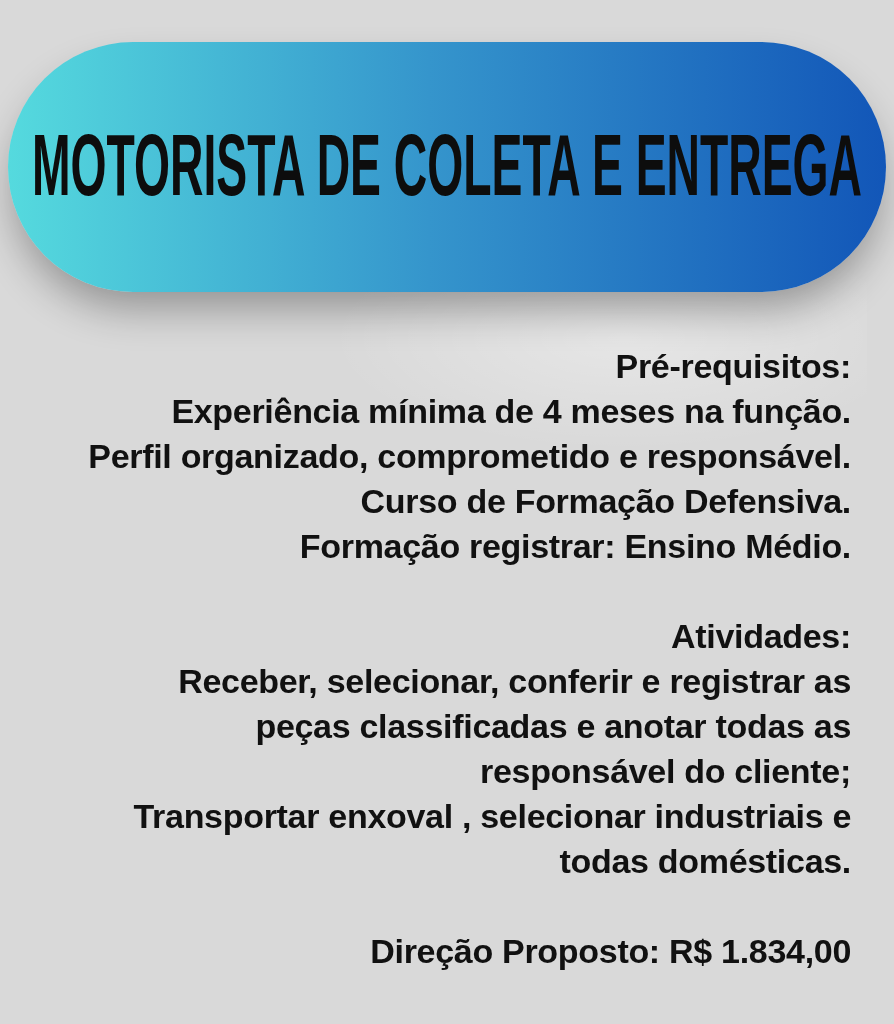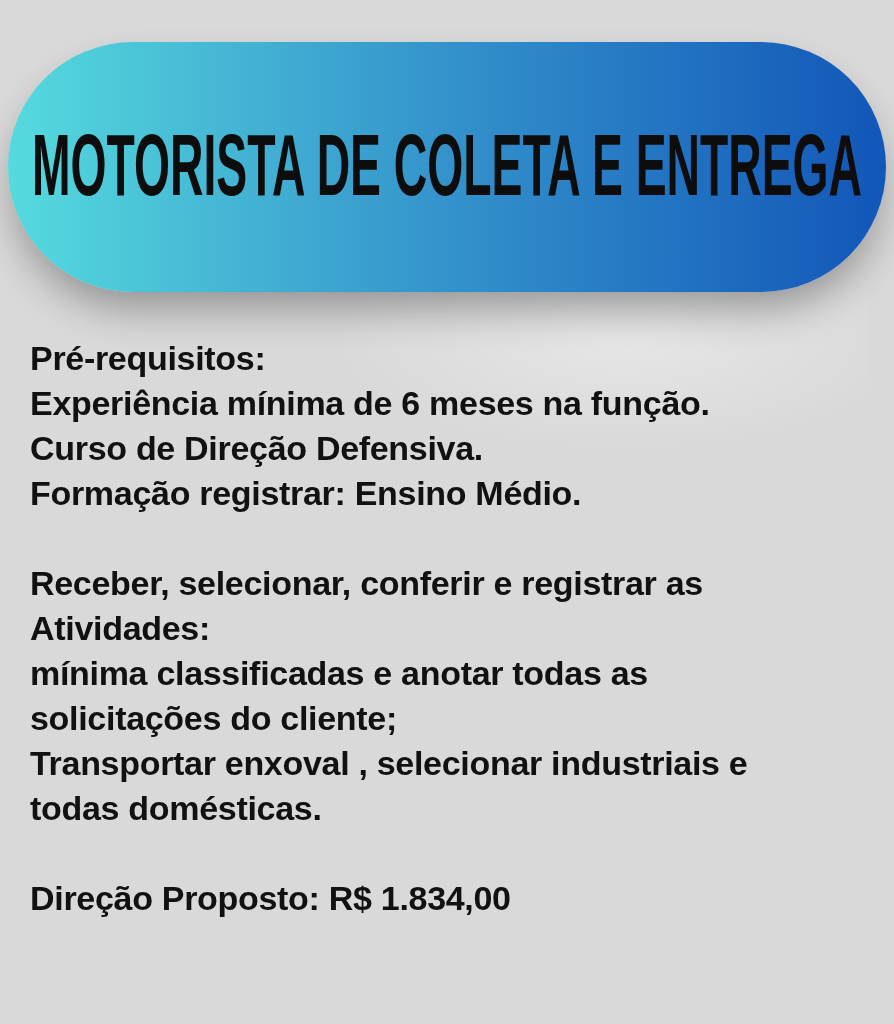--- a/index.html
+++ b/index.html
@@ -41,23 +41,24 @@
     display: block;
   }
   .banner text {
     fill: var(--title-color, #0d0d0d);
     font-family: "Liberation Sans", "DejaVu Sans", sans-serif;
     font-weight: bold;
   }
   .content {
     position: absolute;
     left: 30px;
-    top: 336px;
+    top: 344px;
     right: 16px;
     color: var(--body-color, #111111);
+    text-align: right;
   }
   .section {
     margin: 0;
   }
   .section + .section {
     margin-top: 45px;
   }
   .line {
     font-size: 34px;
     font-weight: bold;
@@ -74,30 +75,31 @@
   <div class="banner">
     <svg width="830" height="88" viewBox="0 0 830 88">
       <text x="0" y="72" font-size="88" textLength="830" lengthAdjust="spacingAndGlyphs">MOTORISTA DE COLETA E ENTREGA</text>
     </svg>
   </div>
 
   <div class="content">
 
     <div class="section">
       <div class="line">Pré-requisitos:</div>
-      <div class="line">Experiência mínima de 6 meses na função.</div>
-      <div class="line">Curso de Direção Defensiva.</div>
+      <div class="line">Experiência mínima de 4 meses na função.</div>
+      <div class="line">Perfil organizado, comprometido e responsável.</div>
+      <div class="line">Curso de Formação Defensiva.</div>
       <div class="line">Formação registrar: Ensino Médio.</div>
     </div>
 
     <div class="section">
+      <div class="line">Atividades:</div>
       <div class="line">Receber, selecionar, conferir e registrar as</div>
-      <div class="line">Atividades:</div>
-      <div class="line">mínima classificadas e anotar todas as</div>
-      <div class="line">solicitações do cliente;</div>
+      <div class="line">peças classificadas e anotar todas as</div>
+      <div class="line">responsável do cliente;</div>
       <div class="line">Transportar enxoval , selecionar industriais e</div>
       <div class="line">todas domésticas.</div>
     </div>
 
     <div class="section">
       <div class="line">Direção Proposto: R$ 1.834,00</div>
     </div>
 
   </div>
 

